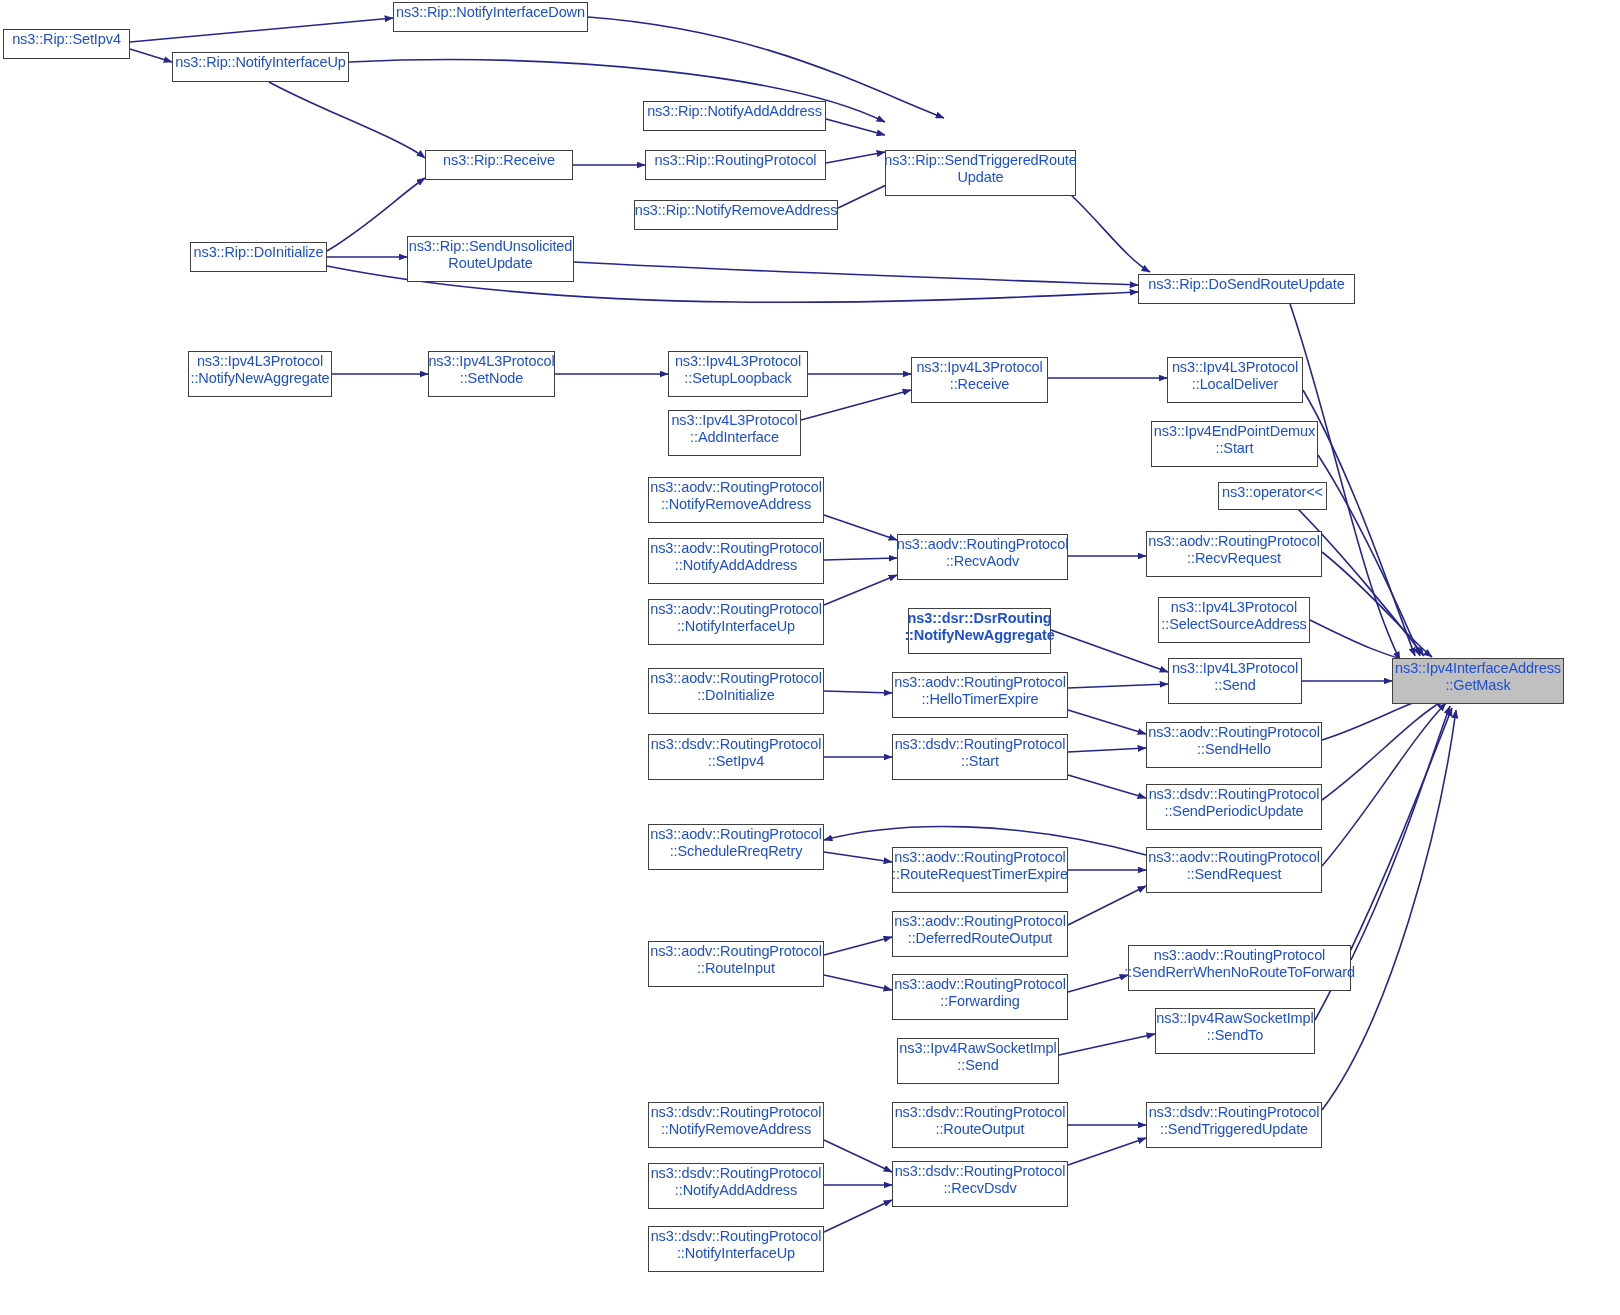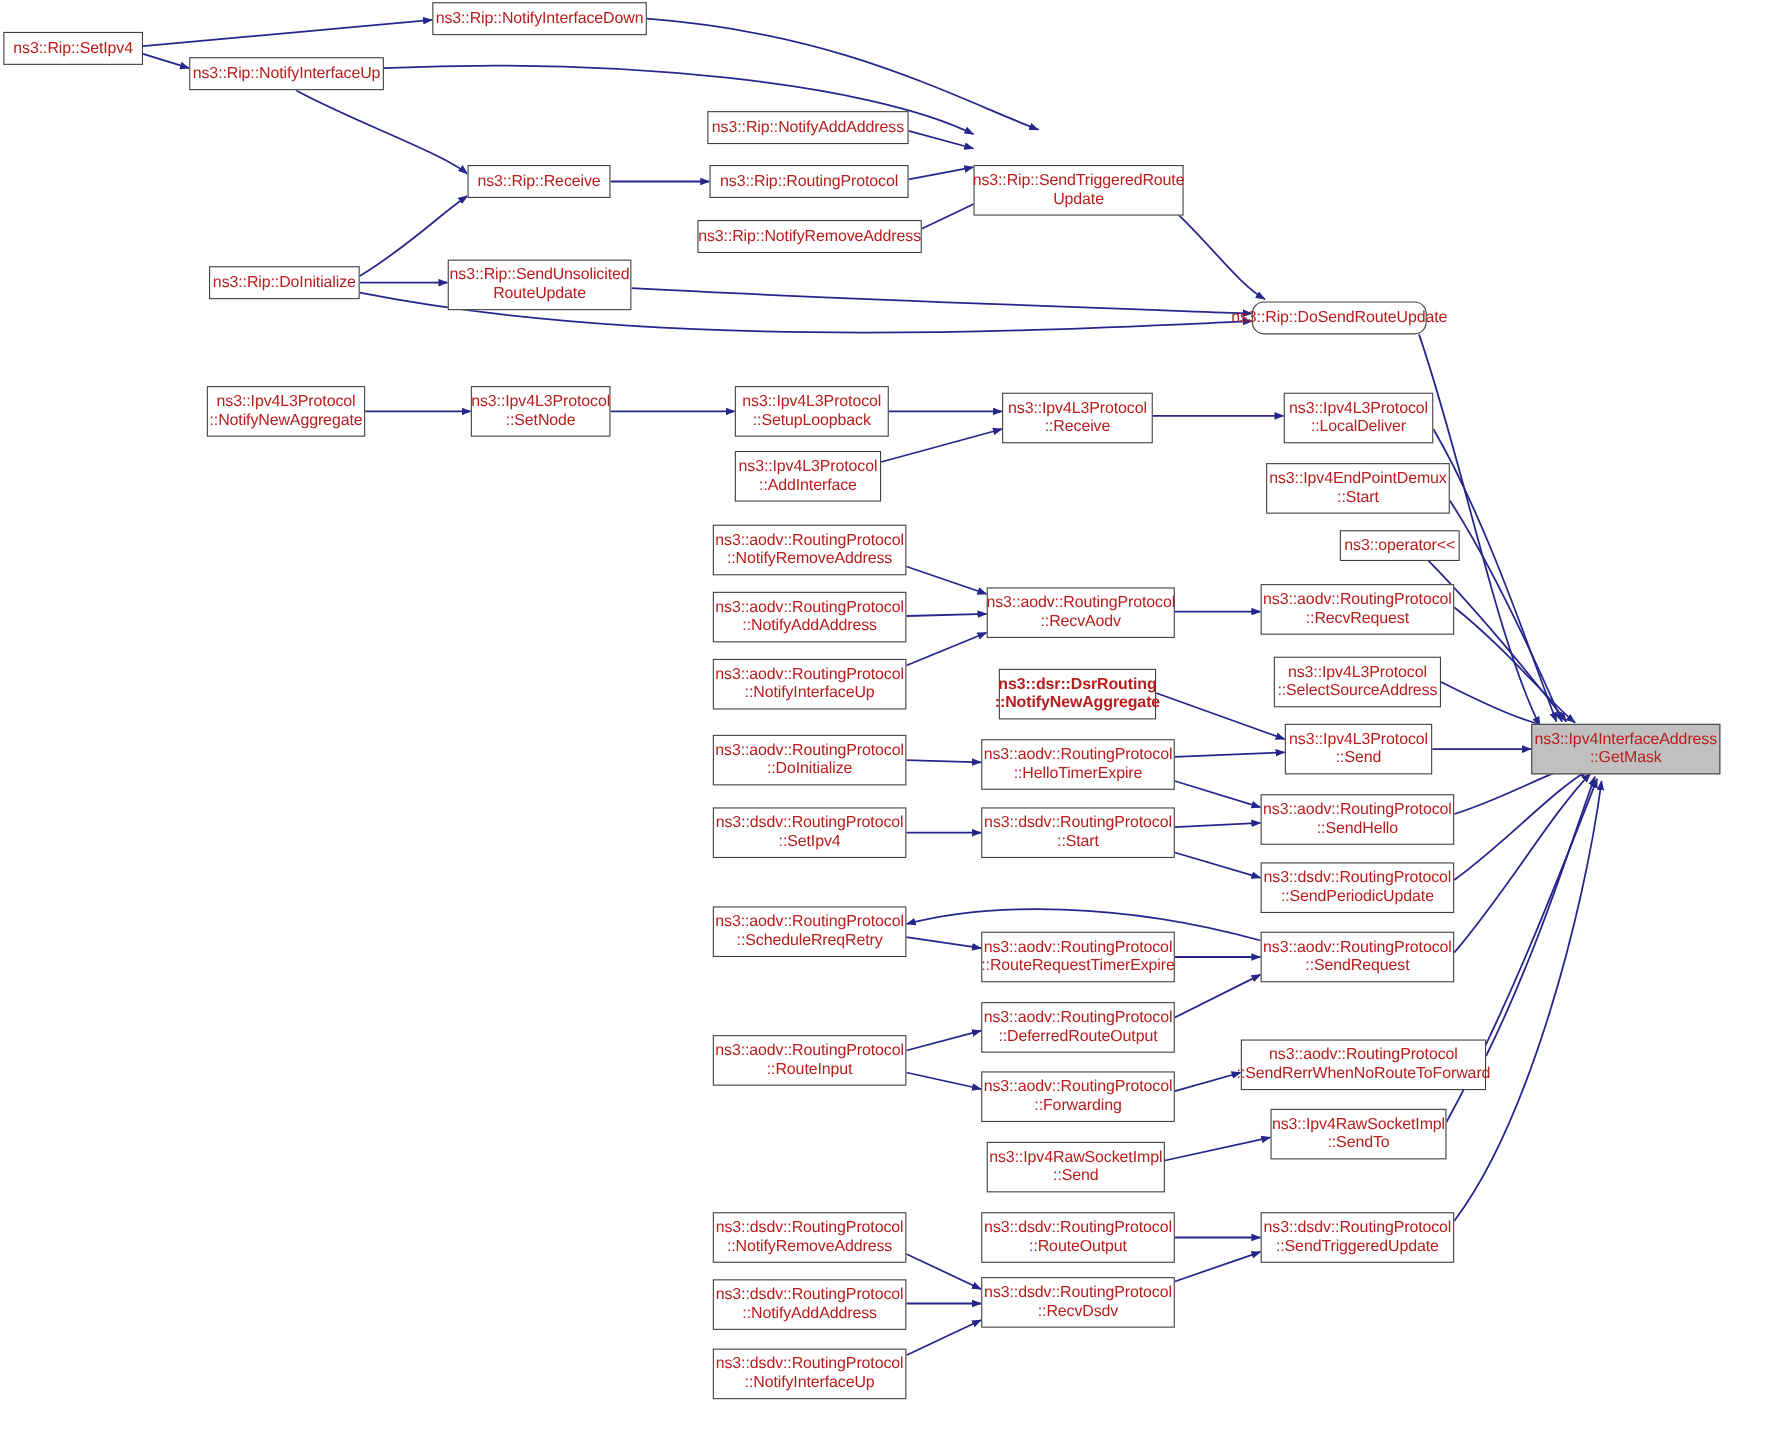--- a/index.html
+++ b/index.html
@@ -20,25 +20,24 @@
     left: 0; top: 0;
     width: 1620px;
     height: 1315px;
     pointer-events: none;
   }
   .node {
     position: absolute;
     box-sizing: border-box;
     border: 1px solid #404040;
     background: #ffffff;
-    color: #b91c1c;
+    color: #1d4ed8;
     font-size: 14.5px;
     line-height: 17px;
     display: flex;
-    align-items: center;
     justify-content: center;
     text-align: center;
     padding: 1px 19px;
     white-space: pre;
     letter-spacing: -0.1px;
   }
   .node.hl {
     background: #c0c0c0;
     border: 1px solid #404040;
   }
@@ -110,30 +109,30 @@
         <path d="M1322,1110 C1390,1020 1440,830 1456,710" stroke="#25258c" fill="none" marker-end="url(#ah)"></path>
         <path d="M824,1185 L892,1185" stroke="#25258c" fill="none" marker-end="url(#ah)"></path>
         <path d="M1068,1165 L1146,1138" stroke="#25258c" fill="none" marker-end="url(#ah)"></path>
         <path d="M824,1232 L892,1200" stroke="#25258c" fill="none" marker-end="url(#ah)"></path>
       </g>
   </svg>
   <div id="node-layer">
       <div class="node" style="left: 3px; top: 29px; width: 127px; height: 30px;"><span class="lbl">ns3::Rip::SetIpv4</span></div>
       <div class="node" style="left: 393px; top: 2px; width: 195px; height: 30px;"><span class="lbl">ns3::Rip::NotifyInterfaceDown</span></div>
       <div class="node" style="left: 172px; top: 52px; width: 177px; height: 30px;"><span class="lbl">ns3::Rip::NotifyInterfaceUp</span></div>
-      <div class="node" style="left: 425px; top: 150px; width: 130px; height: 30px;"><span class="lbl">ns3::Rip::Receive</span></div>
+      <div class="node" style="left: 425px; top: 150px; width: 148px; height: 30px;"><span class="lbl">ns3::Rip::Receive</span></div>
       <div class="node" style="left: 643px; top: 101px; width: 183px; height: 30px;"><span class="lbl">ns3::Rip::NotifyAddAddress</span></div>
       <div class="node" style="left: 645px; top: 150px; width: 181px; height: 30px;"><span class="lbl">ns3::Rip::RoutingProtocol</span></div>
       <div class="node" style="left: 634px; top: 200px; width: 204px; height: 30px;"><span class="lbl">ns3::Rip::NotifyRemoveAddress</span></div>
       <div class="node" style="left: 885px; top: 120px; width: 191px; height: 46px; margin-top: 30px;"><span class="lbl">ns3::Rip::SendTriggeredRoute
 Update</span></div>
       <div class="node" style="left: 190px; top: 242px; width: 137px; height: 30px;"><span class="lbl">ns3::Rip::DoInitialize</span></div>
       <div class="node" style="left: 407px; top: 236px; width: 167px; height: 46px;"><span class="lbl">ns3::Rip::SendUnsolicited
 RouteUpdate</span></div>
-      <div class="node" style="left: 1138px; top: 274px; width: 159px; height: 30px; border-radius: 11px;"><span class="lbl">ns3::Rip::DoSendRouteUpdate</span></div>
+      <div class="node" style="left: 1138px; top: 274px; width: 217px; height: 30px;"><span class="lbl">ns3::Rip::DoSendRouteUpdate</span></div>
       <div class="node" style="left: 188px; top: 351px; width: 144px; height: 46px;"><span class="lbl">ns3::Ipv4L3Protocol
 ::NotifyNewAggregate</span></div>
       <div class="node" style="left: 428px; top: 351px; width: 127px; height: 46px;"><span class="lbl">ns3::Ipv4L3Protocol
 ::SetNode</span></div>
       <div class="node" style="left: 668px; top: 351px; width: 140px; height: 46px;"><span class="lbl">ns3::Ipv4L3Protocol
 ::SetupLoopback</span></div>
       <div class="node" style="left: 668px; top: 410px; width: 133px; height: 46px;"><span class="lbl">ns3::Ipv4L3Protocol
 ::AddInterface</span></div>
       <div class="node" style="left: 911px; top: 357px; width: 137px; height: 46px;"><span class="lbl">ns3::Ipv4L3Protocol
 ::Receive</span></div>

